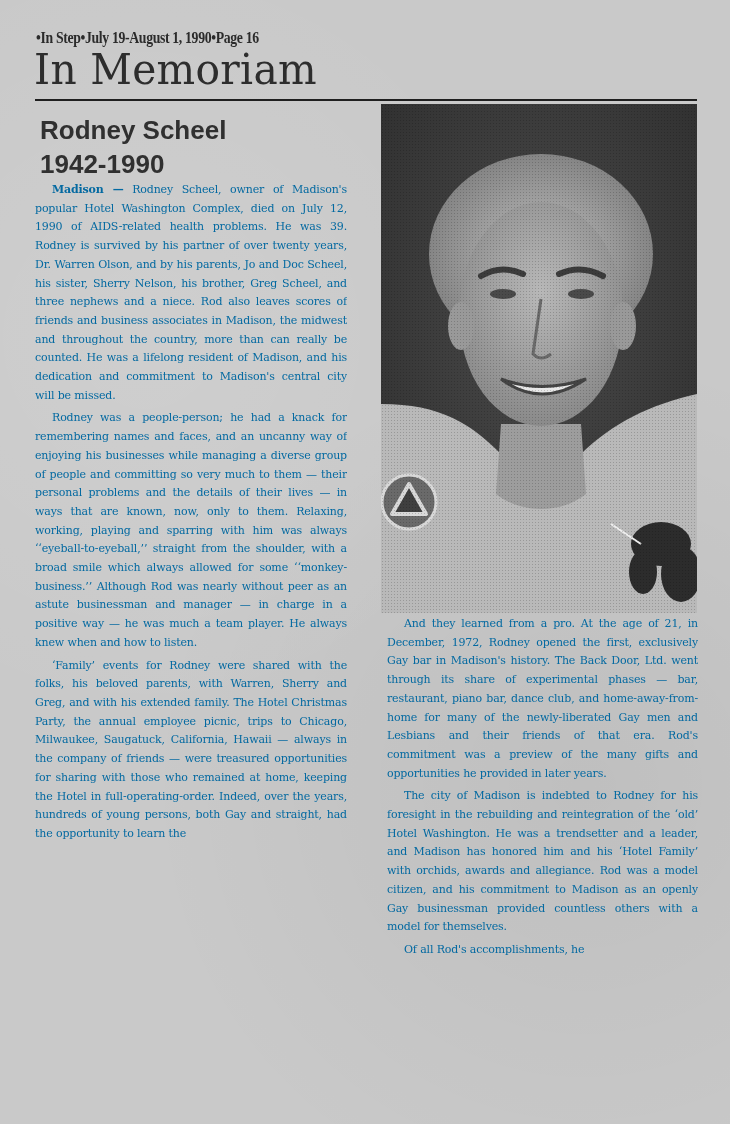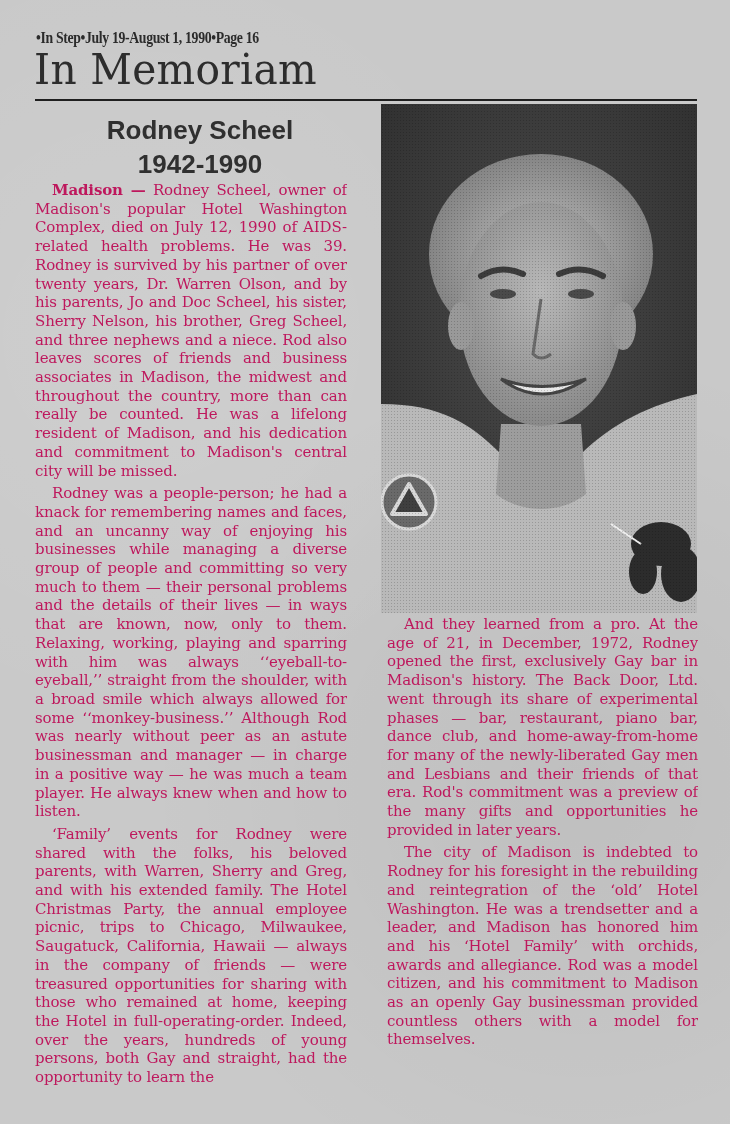--- a/index.html
+++ b/index.html
@@ -21,30 +21,30 @@
     position: absolute; left: 34px; top: 46px;
     font-family: "DejaVu Serif", serif; font-size: 42px; line-height: 48px;
     color: #2d2d2d; letter-spacing: 0.3px;
     transform: scaleX(0.97); transform-origin: left top;
   }
   .rule {
     position: absolute; left: 35px; top: 99px; width: 662px; height: 2px;
     background: #1f1f1f;
   }
   .headline {
-    position: absolute; left: 40px; width: 320px; text-align: center;
+    position: absolute; left: 40px; width: 320px; text-align: left;
     font-family: "Liberation Sans", sans-serif; font-weight: bold;
     color: #303030; font-size: 26px; line-height: 32px;
   }
   .headline.name { top: 114px; }
   .headline.years { top: 148px; }
   .col {
     position: absolute;
-    font-family: "DejaVu Serif", serif; font-size: 15px; line-height: 18.7px;
-    color: #be185d; text-align: justify;
+    font-family: "DejaVu Serif", serif; font-size: 11px; line-height: 18.7px;
+    color: #0369a1; text-align: justify;
     letter-spacing: -0.15px;
   }
   .col p { margin: 0 0 4px 0; text-indent: 17px; }
   .col p.noindent { text-indent: 0; }
   .col-left { left: 35px; top: 181px; width: 312px; height: 925px; overflow: hidden; }
   .col-right { left: 387px; top: 615px; width: 311px; height: 492px; overflow: hidden; }
   .dateline { font-weight: bold; }
   .photo {
     position: absolute; left: 381px; top: 104px; width: 316px; height: 509px;
     background: #3a3a3a; overflow: hidden;
@@ -112,14 +112,15 @@
         <ellipse cx="262" cy="468" rx="14" ry="22"></ellipse>
         <path d="M230 420 L260 440" stroke="#eee" stroke-width="2"></path>
       </g>
     </svg>
     <div class="halftone"></div>
   </div>
 
   <div class="col col-right">
     <p>And they learned from a pro. At the age of 21, in December, 1972, Rodney opened the first, exclusively Gay bar in Madison's history. The Back Door, Ltd. went through its share of experimental phases — bar, restaurant, piano bar, dance club, and home-away-from-home for many of the newly-liberated Gay men and Lesbians and their friends of that era. Rod's commitment was a preview of the many gifts and opportunities he provided in later years.</p>
     <p>The city of Madison is indebted to Rodney for his foresight in the rebuilding and reintegration of the ‘old’ Hotel Washington. He was a trendsetter and a leader, and Madison has honored him and his ‘Hotel Family’ with orchids, awards and allegiance. Rod was a model citizen, and his commitment to Madison as an openly Gay businessman provided countless others with a model for themselves.</p>
+    <p>Of all Rod's accomplishments, he</p>
   </div>
 </div>
 
 </body></html>

